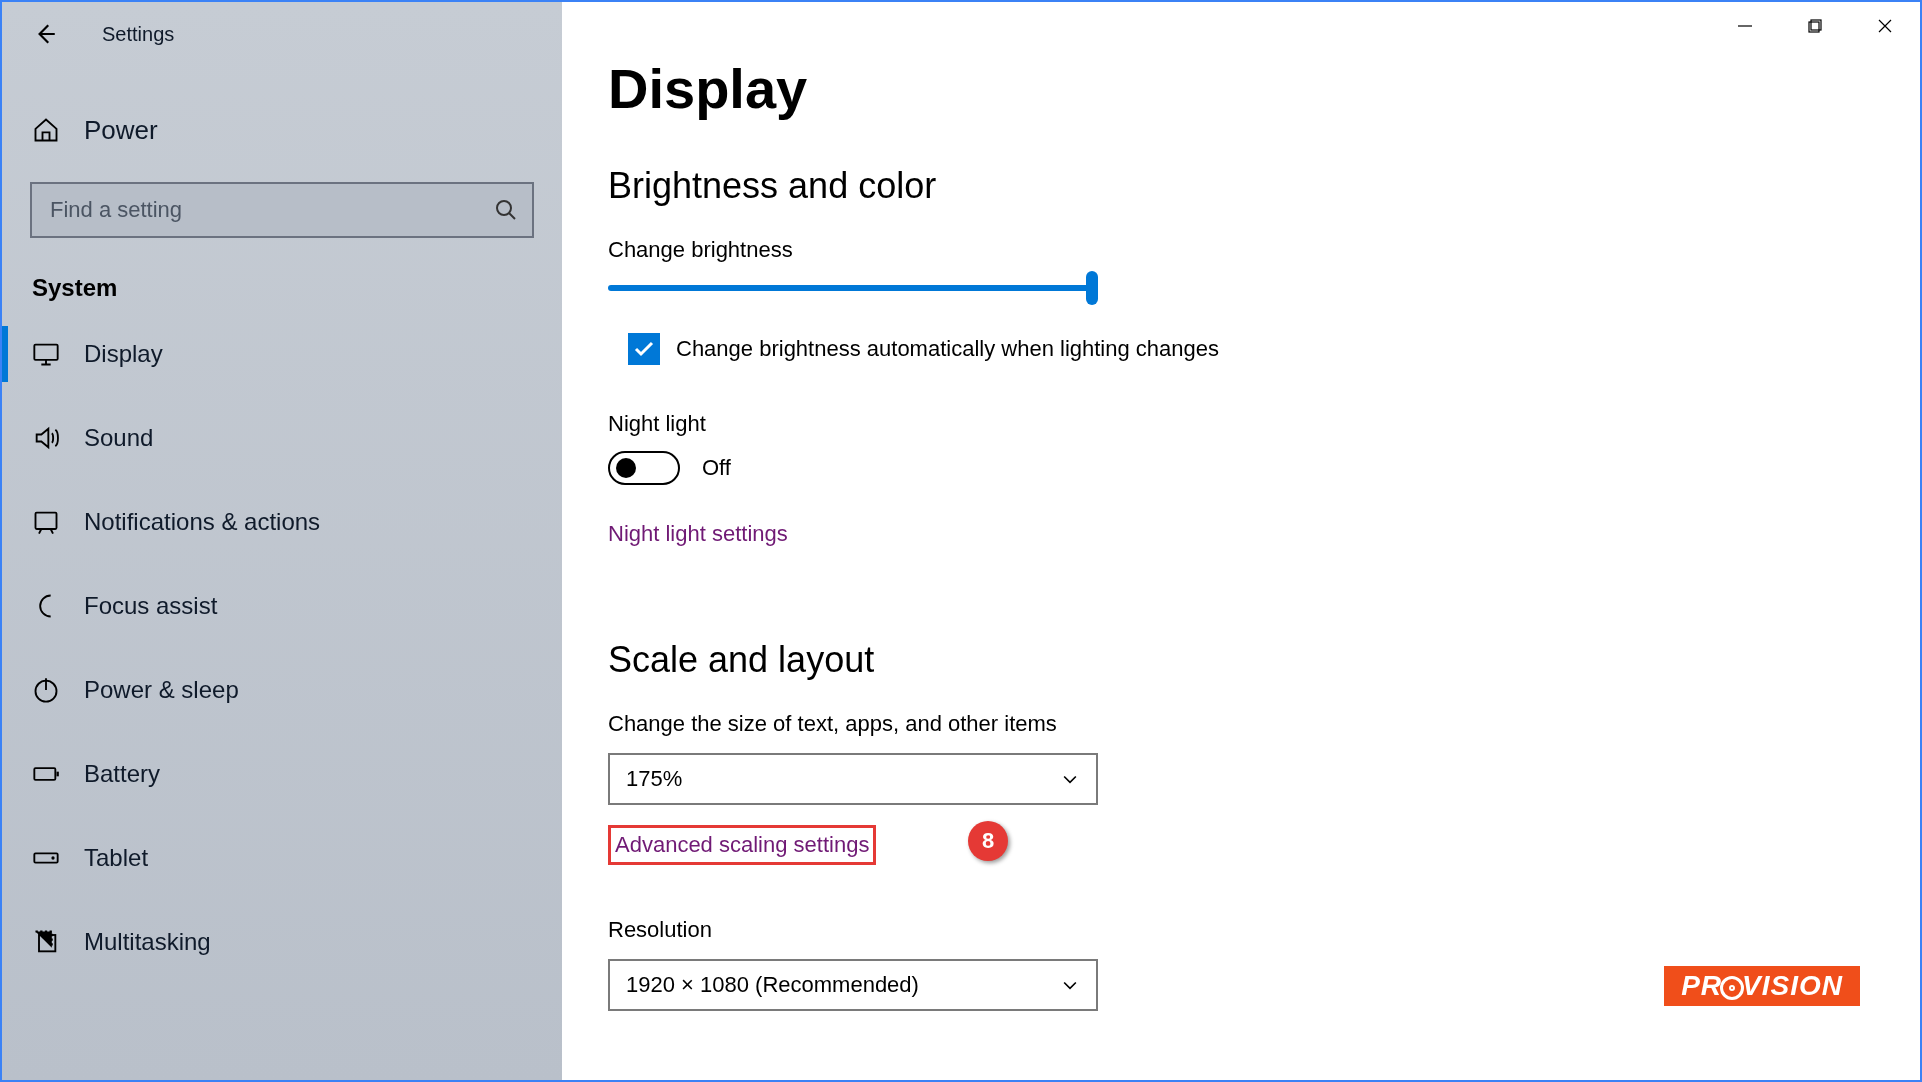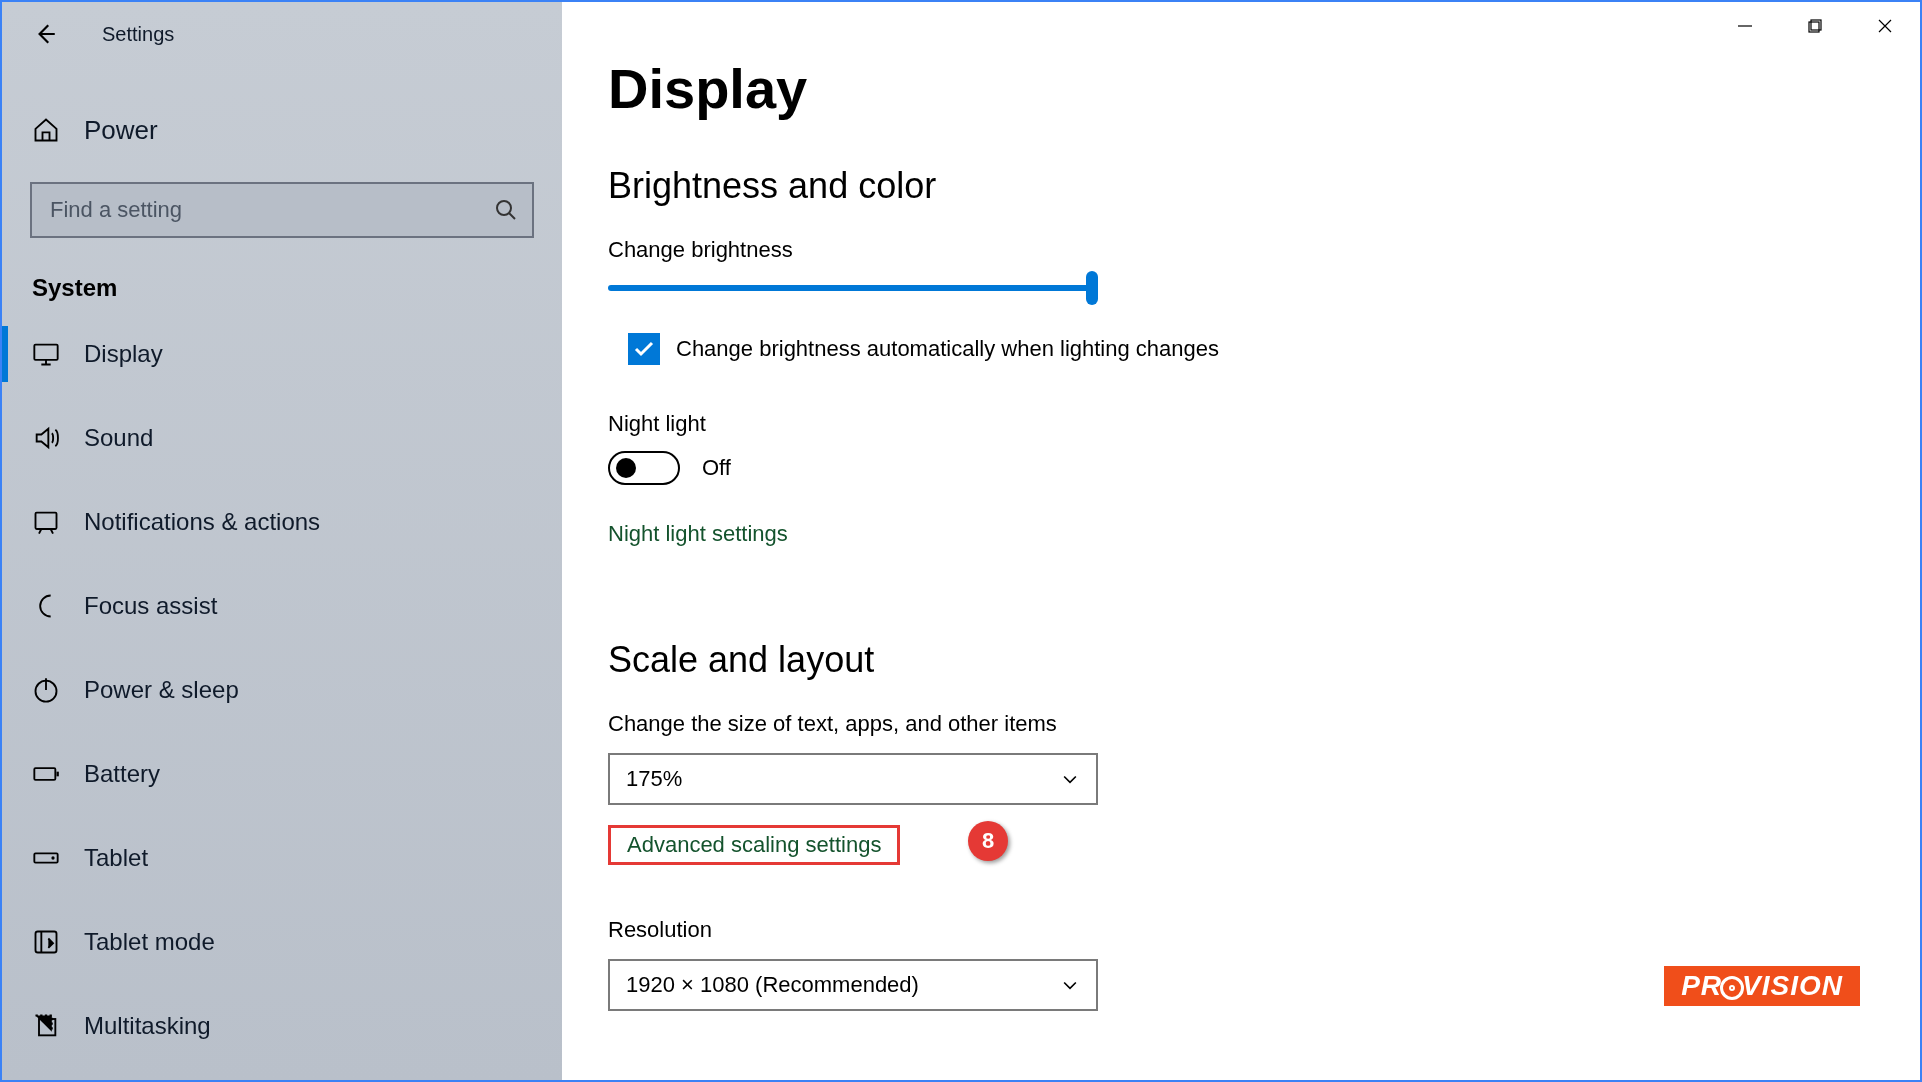--- a/index.html
+++ b/index.html
@@ -32,24 +32,24 @@
   .track{height:6px;background:#0078d7;border-radius:3px;position:relative;margin-top:22px;}
   .track .thumb{position:absolute;right:0;top:50%;transform:translate(0,-50%);width:12px;height:34px;background:#0078d7;border-radius:6px;}
   .cb-row{display:flex;align-items:center;margin-bottom:46px;padding-left:20px;}
   .cb{width:32px;height:32px;background:#0078d7;margin-right:16px;display:flex;align-items:center;justify-content:center;cursor:pointer;}
   .cb svg{width:24px;height:24px;}
   .cb-label{font-size:22px;color:#000;}
   .toggle-row{display:flex;align-items:center;margin-bottom:36px;}
   .toggle{width:72px;height:34px;border:2px solid #000;border-radius:17px;position:relative;margin-right:22px;cursor:pointer;}
   .toggle .knob{position:absolute;width:20px;height:20px;border-radius:50%;background:#000;top:50%;left:6px;transform:translateY(-50%);}
   .toggle-state{font-size:22px;color:#000;}
-  .link{font-size:22px;color:#14532d;cursor:pointer;display:inline-block;}
+  .link{font-size:22px;color:#701a75;cursor:pointer;display:inline-block;}
   .dropdown{width:490px;height:52px;border:2px solid #7a7a7a;display:flex;align-items:center;justify-content:space-between;padding:0 16px;font-size:22px;cursor:pointer;margin-bottom:20px;}
   .chev{width:20px;height:20px;}
-  .annot-box{border:3px solid #e53935;padding:4px 16px;display:inline-block;margin-bottom:26px;}
+  .annot-box{border:3px solid #e53935;padding:4px 4px;display:inline-block;margin-bottom:26px;}
   .bubble{position:absolute;width:40px;height:40px;border-radius:50%;background:#e53935;display:flex;align-items:center;justify-content:center;color:#fff;font-weight:700;font-size:22px;box-shadow:2px 2px 4px rgba(0,0,0,.4);}
   .watermark{position:absolute;right:60px;bottom:74px;background:#f04e1a;color:#fff;font-weight:700;font-style:italic;padding:4px 17px;font-size:28px;letter-spacing:1px;}
   .watermark .o{display:inline-block;border:3px solid #fff;border-radius:50%;width:24px;height:24px;position:relative;vertical-align:middle;margin:0 -2px;}
   .watermark .o::after{content:"";position:absolute;inset:6px;border:2px solid #fff;border-radius:50%;}
 </style>
 </head>
 <body>
 
 <div class="frame">
 
@@ -129,27 +129,20 @@
     </div>
     <div class="nav-item">
       <span class="icon"><svg viewBox="0 0 24 24">
             <rect x="2" y="8" width="20" height="8" rx="1" fill="none" stroke="#000" stroke-width="1.6"></rect>
             <circle cx="18" cy="12" r="1.4" fill="#000"></circle>
           </svg></span>
       <span>Tablet</span>
     </div>
     <div class="nav-item">
       <span class="icon"><svg viewBox="0 0 24 24">
-            <rect x="3" y="3" width="18" height="18" rx="2" fill="none" stroke="#000" stroke-width="1.6"></rect>
-            <path stroke="#000" stroke-width="1.6" d="M14 9l4 4-4 4M8 3v18"></path>
-          </svg></span>
-      <span>Tablet mode</span>
-    </div>
-    <div class="nav-item">
-      <span class="icon"><svg viewBox="0 0 24 24">
             <rect x="6" y="6" width="14" height="14" fill="none" stroke="#000" stroke-width="1.6"></rect>
             <path stroke="#000" stroke-width="1.6" stroke-dasharray="2 2" d="M3 3h14v14"></path>
           </svg></span>
       <span>Multitasking</span>
     </div>
   </div>
 
   <div class="main">
 
     <div class="win-ctrls">

